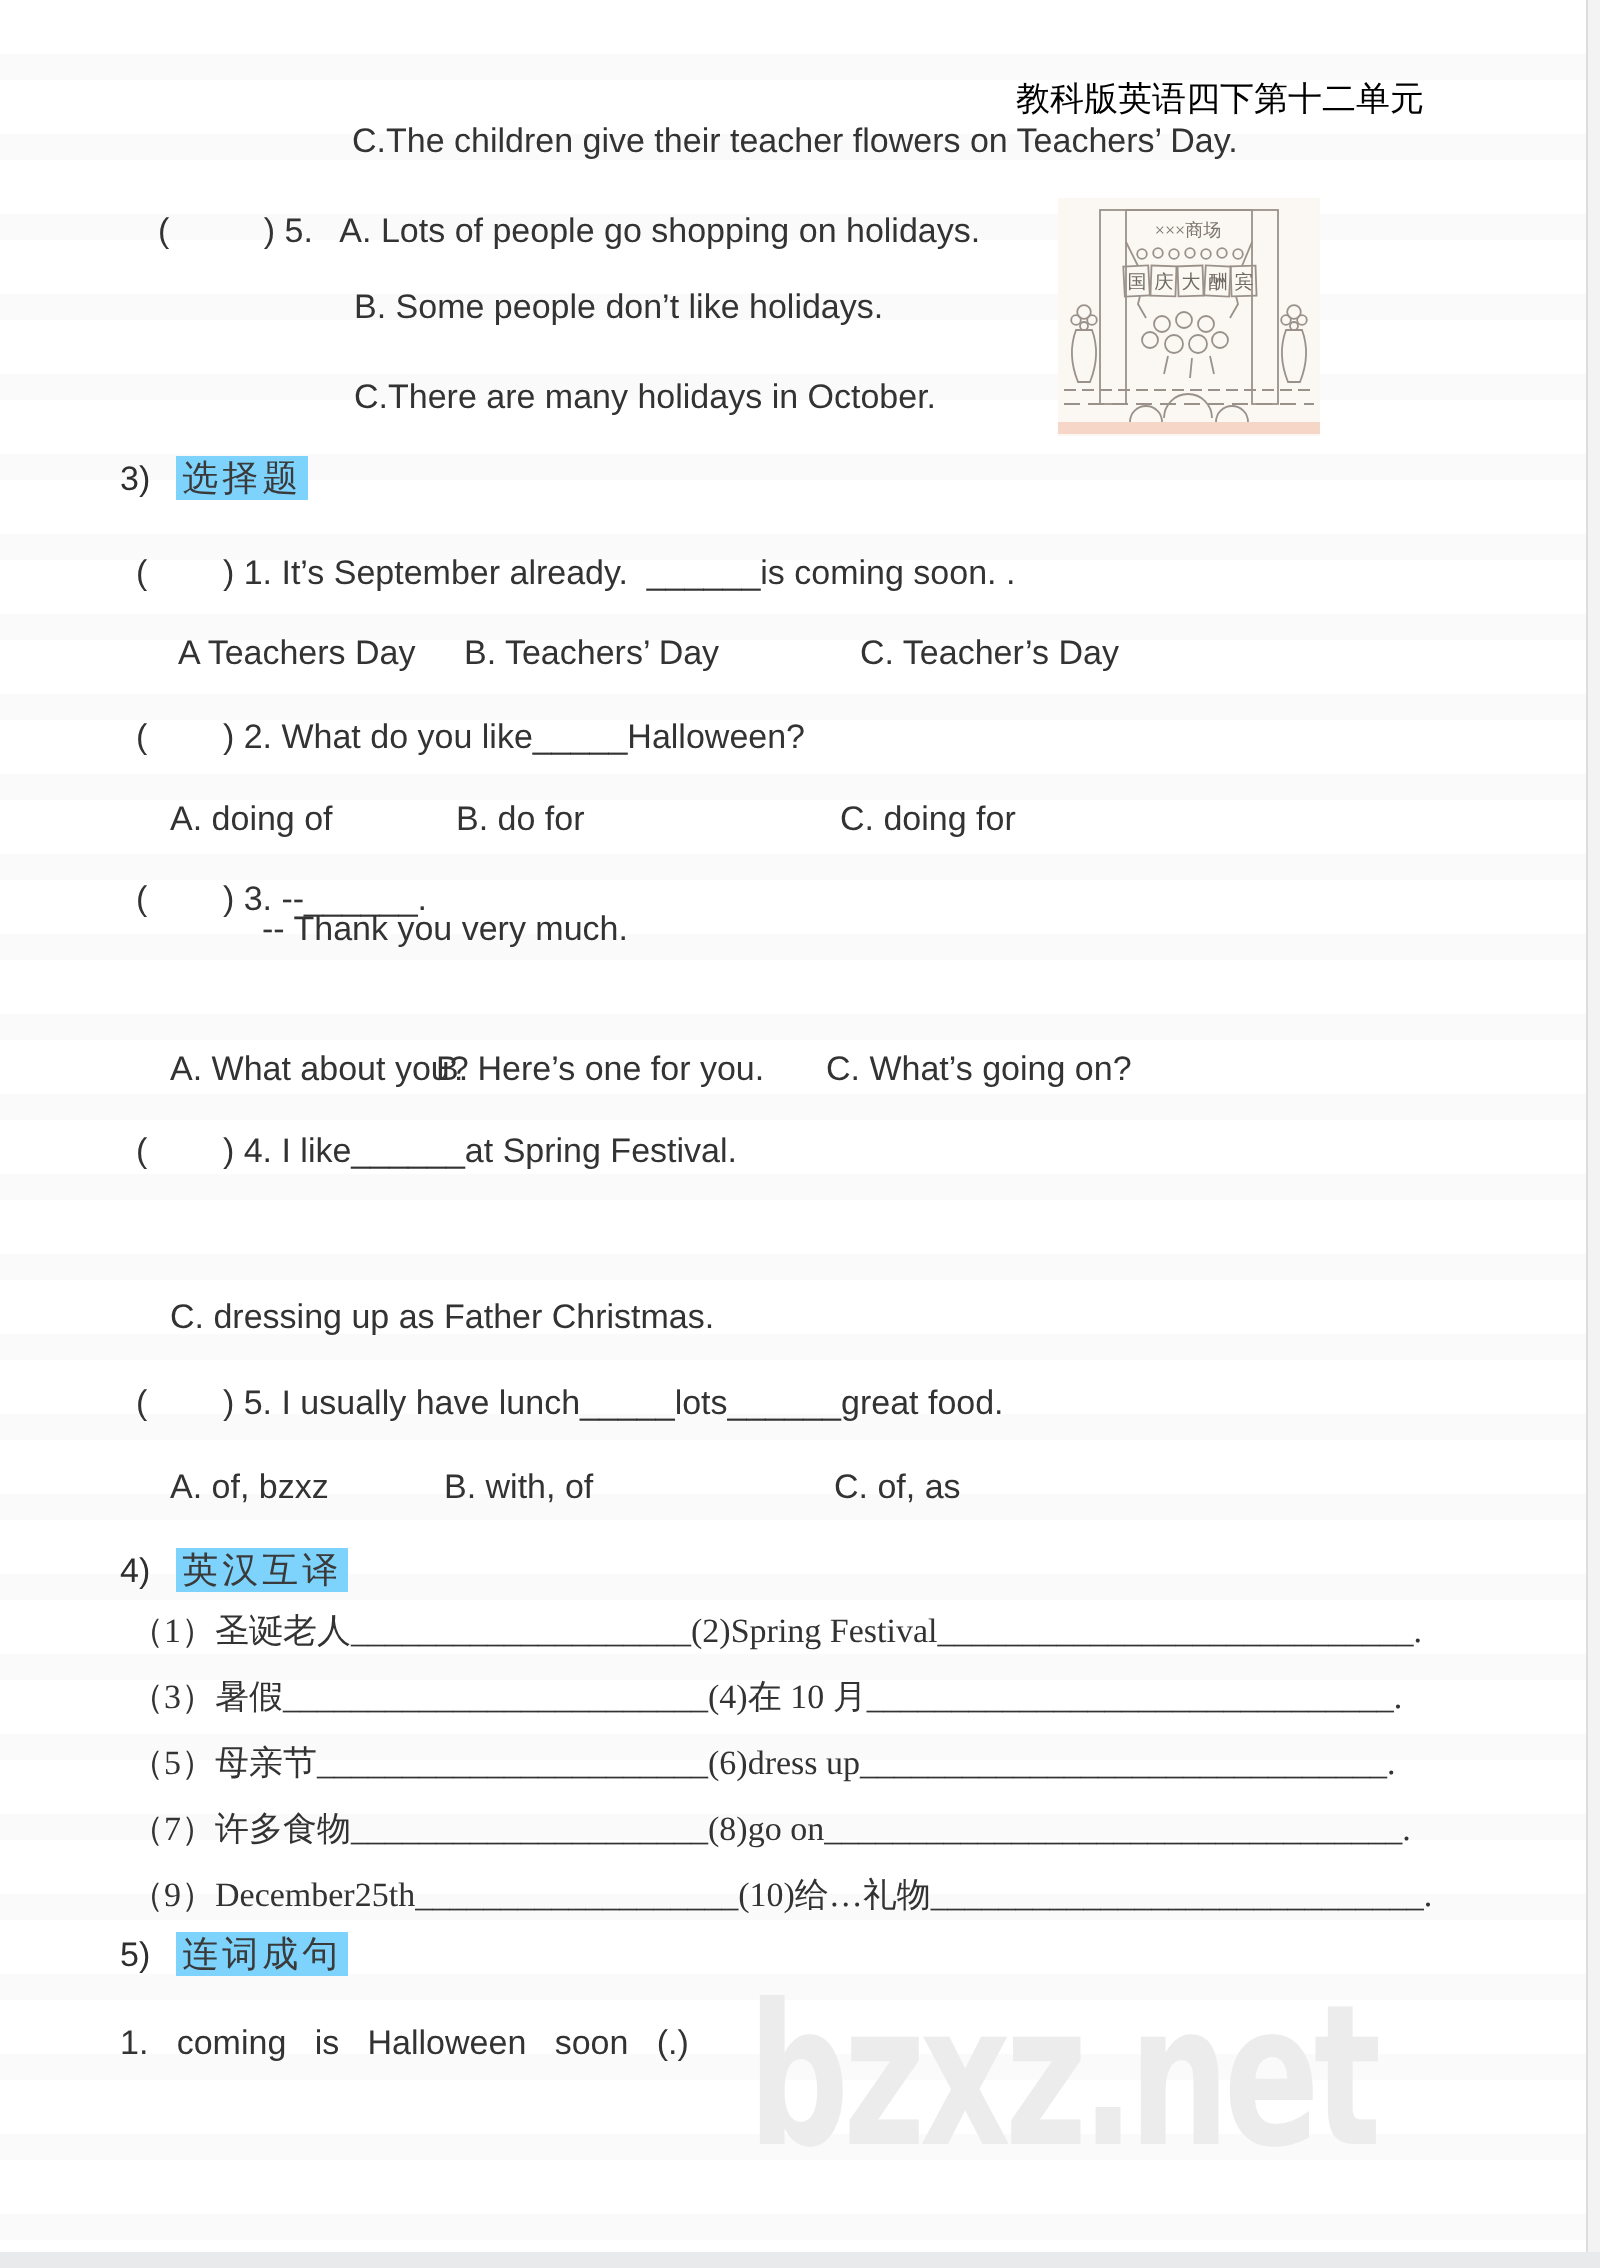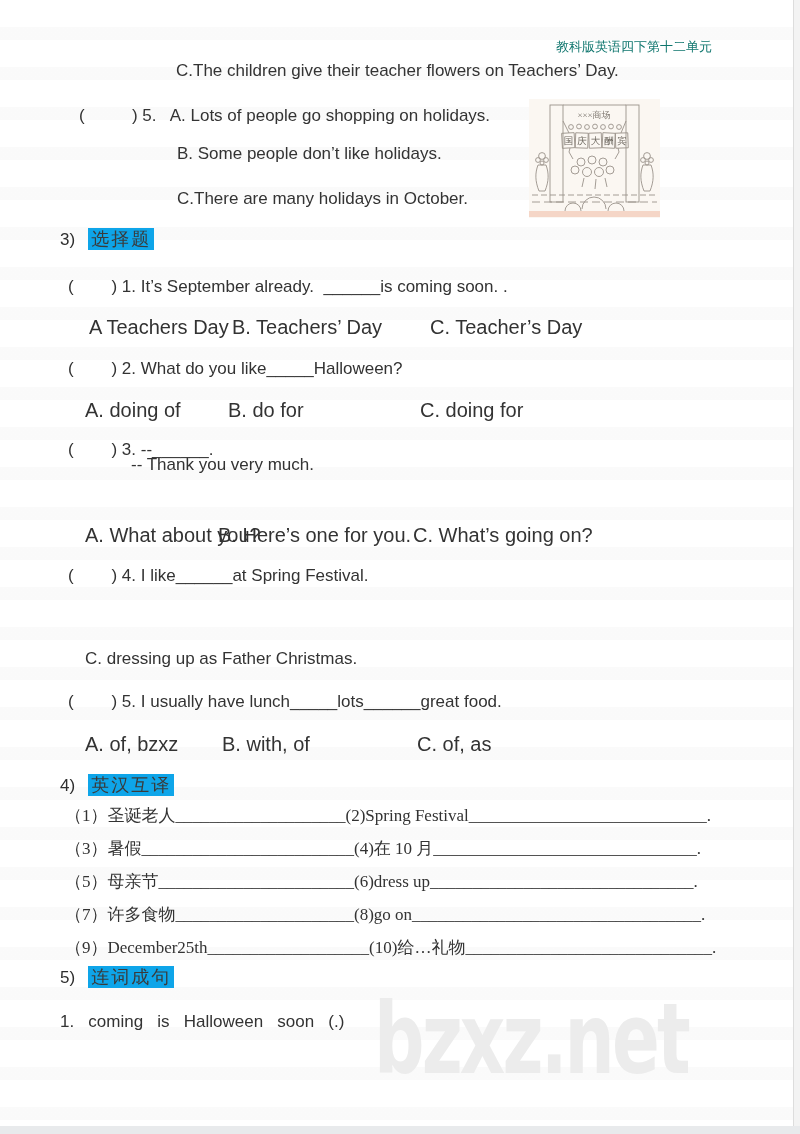--- a/index.html
+++ b/index.html
@@ -10,31 +10,31 @@
   }
   
   .page::before{
     content:"";position:absolute;inset:0;pointer-events:none;
     background:repeating-linear-gradient(180deg, transparent 0 27px, rgba(130,130,130,0.04) 27px 40px);
   }
   .ln{
     position:absolute;white-space:pre;font-size:17px;line-height:20px;color:#333333;
     z-index:2;
   }
-  .opts{position:absolute;display:flex;font-size:20px;line-height:20px;white-space:pre;z-index:2;align-items:center;}
+  .opts{position:absolute;display:flex;font-size:17px;line-height:20px;white-space:pre;z-index:2;align-items:center;}
   .opts span{display:inline-block;}
   .hdr{
     position:absolute;top:38px;right:88px;font-family:"Liberation Serif", serif;
-    font-size:13px;color:#0f766e;z-index:2;
+    font-size:17px;color:#000000;z-index:2;
   }
   .sec{position:absolute;font-size:17px;line-height:22px;z-index:2;color:#2e2e2e;}
   .sec .num{font-family:"Liberation Sans", sans-serif;}
   .sec .hl{
     font-family:"Liberation Serif", serif;font-size:18px;margin-left:13px;
-    background:#0ea5e9;padding:1px 3px;letter-spacing:2px;color:#3a3a3a;
+    background:#7dd3fc;padding:1px 3px;letter-spacing:2px;color:#3a3a3a;
   }
   .serifrow{font-size:17px;font-family:Liberation Serif, serif;}
   .watermark{
     position:absolute;left:374px;top:990px;z-index:1;
     font-family:"DejaVu Sans", sans-serif;font-weight:bold;font-size:98px;line-height:1;
     color:#ececec;letter-spacing:-4px;transform:scaleX(0.72);transform-origin:left top;
     user-select:none;
   }
   .picture{
     position:absolute;left:529px;top:99px;width:131px;height:119px;z-index:2;

